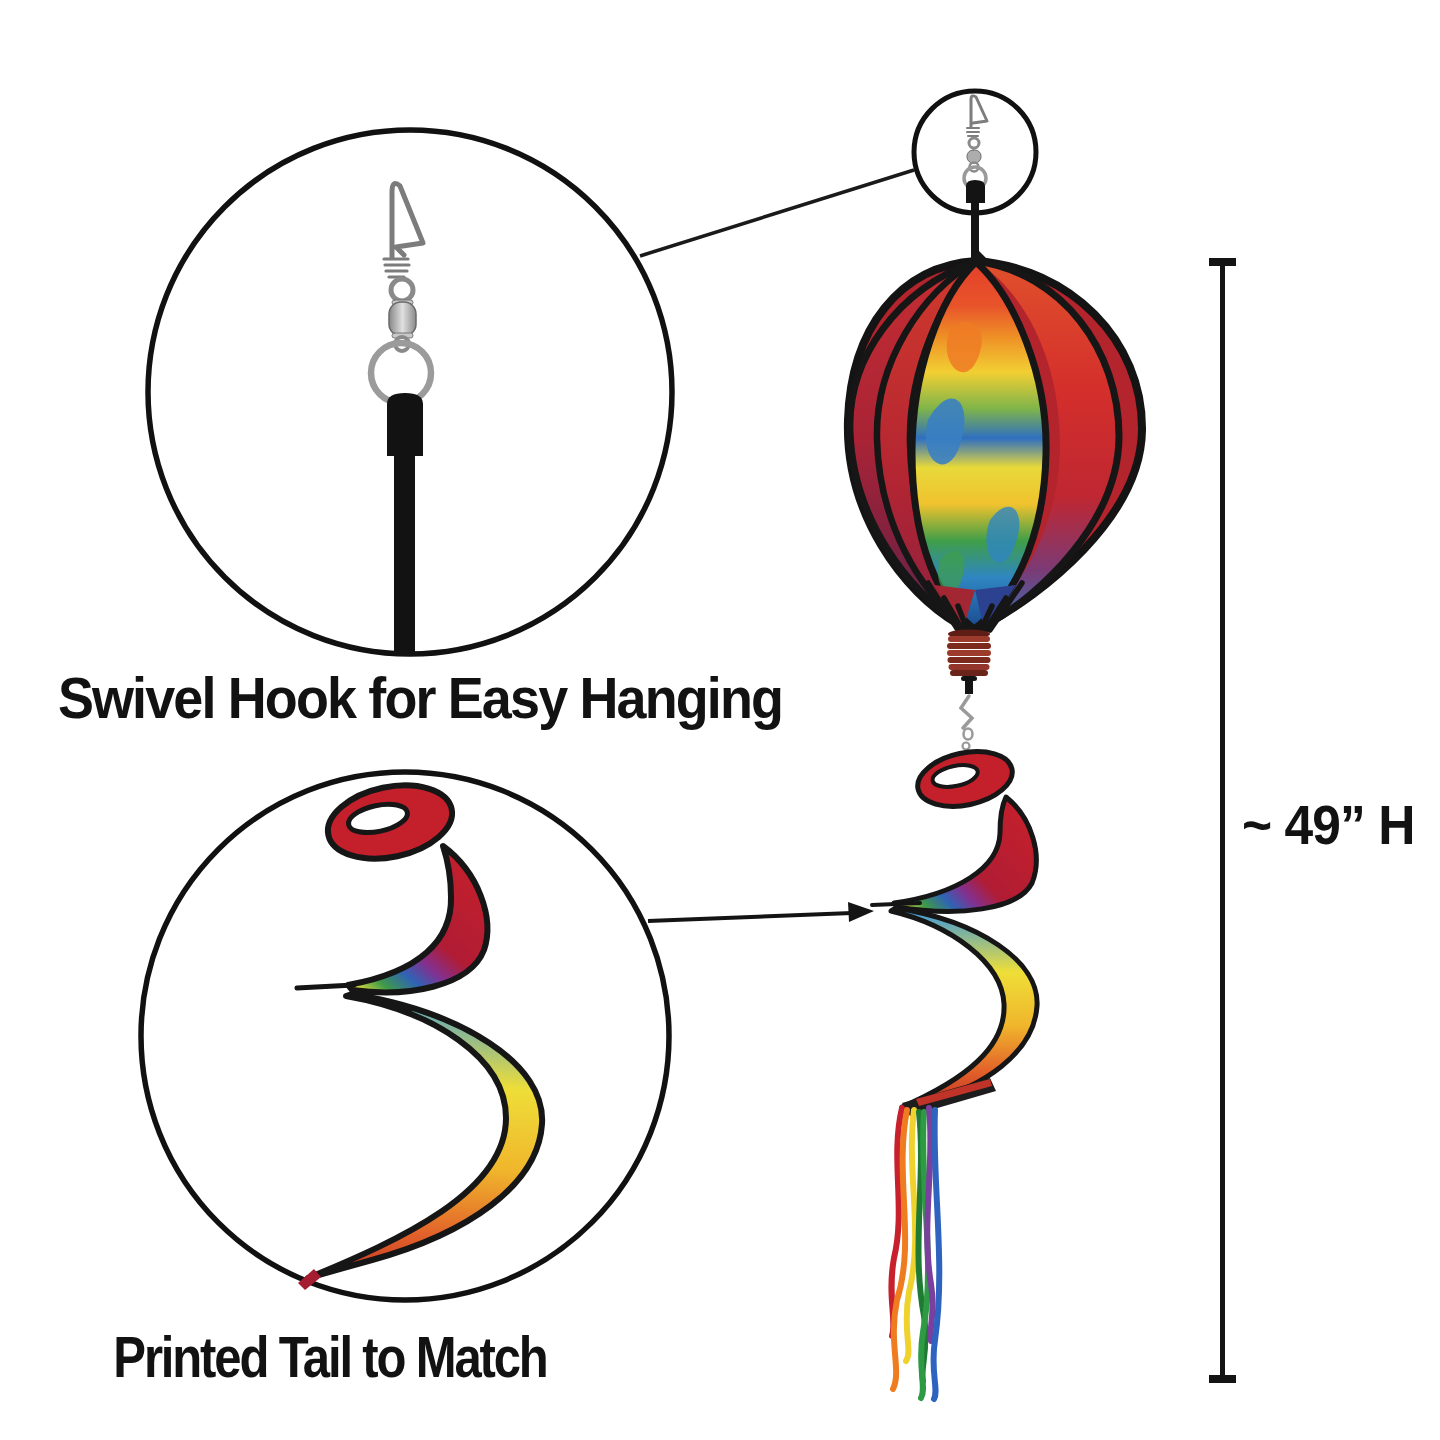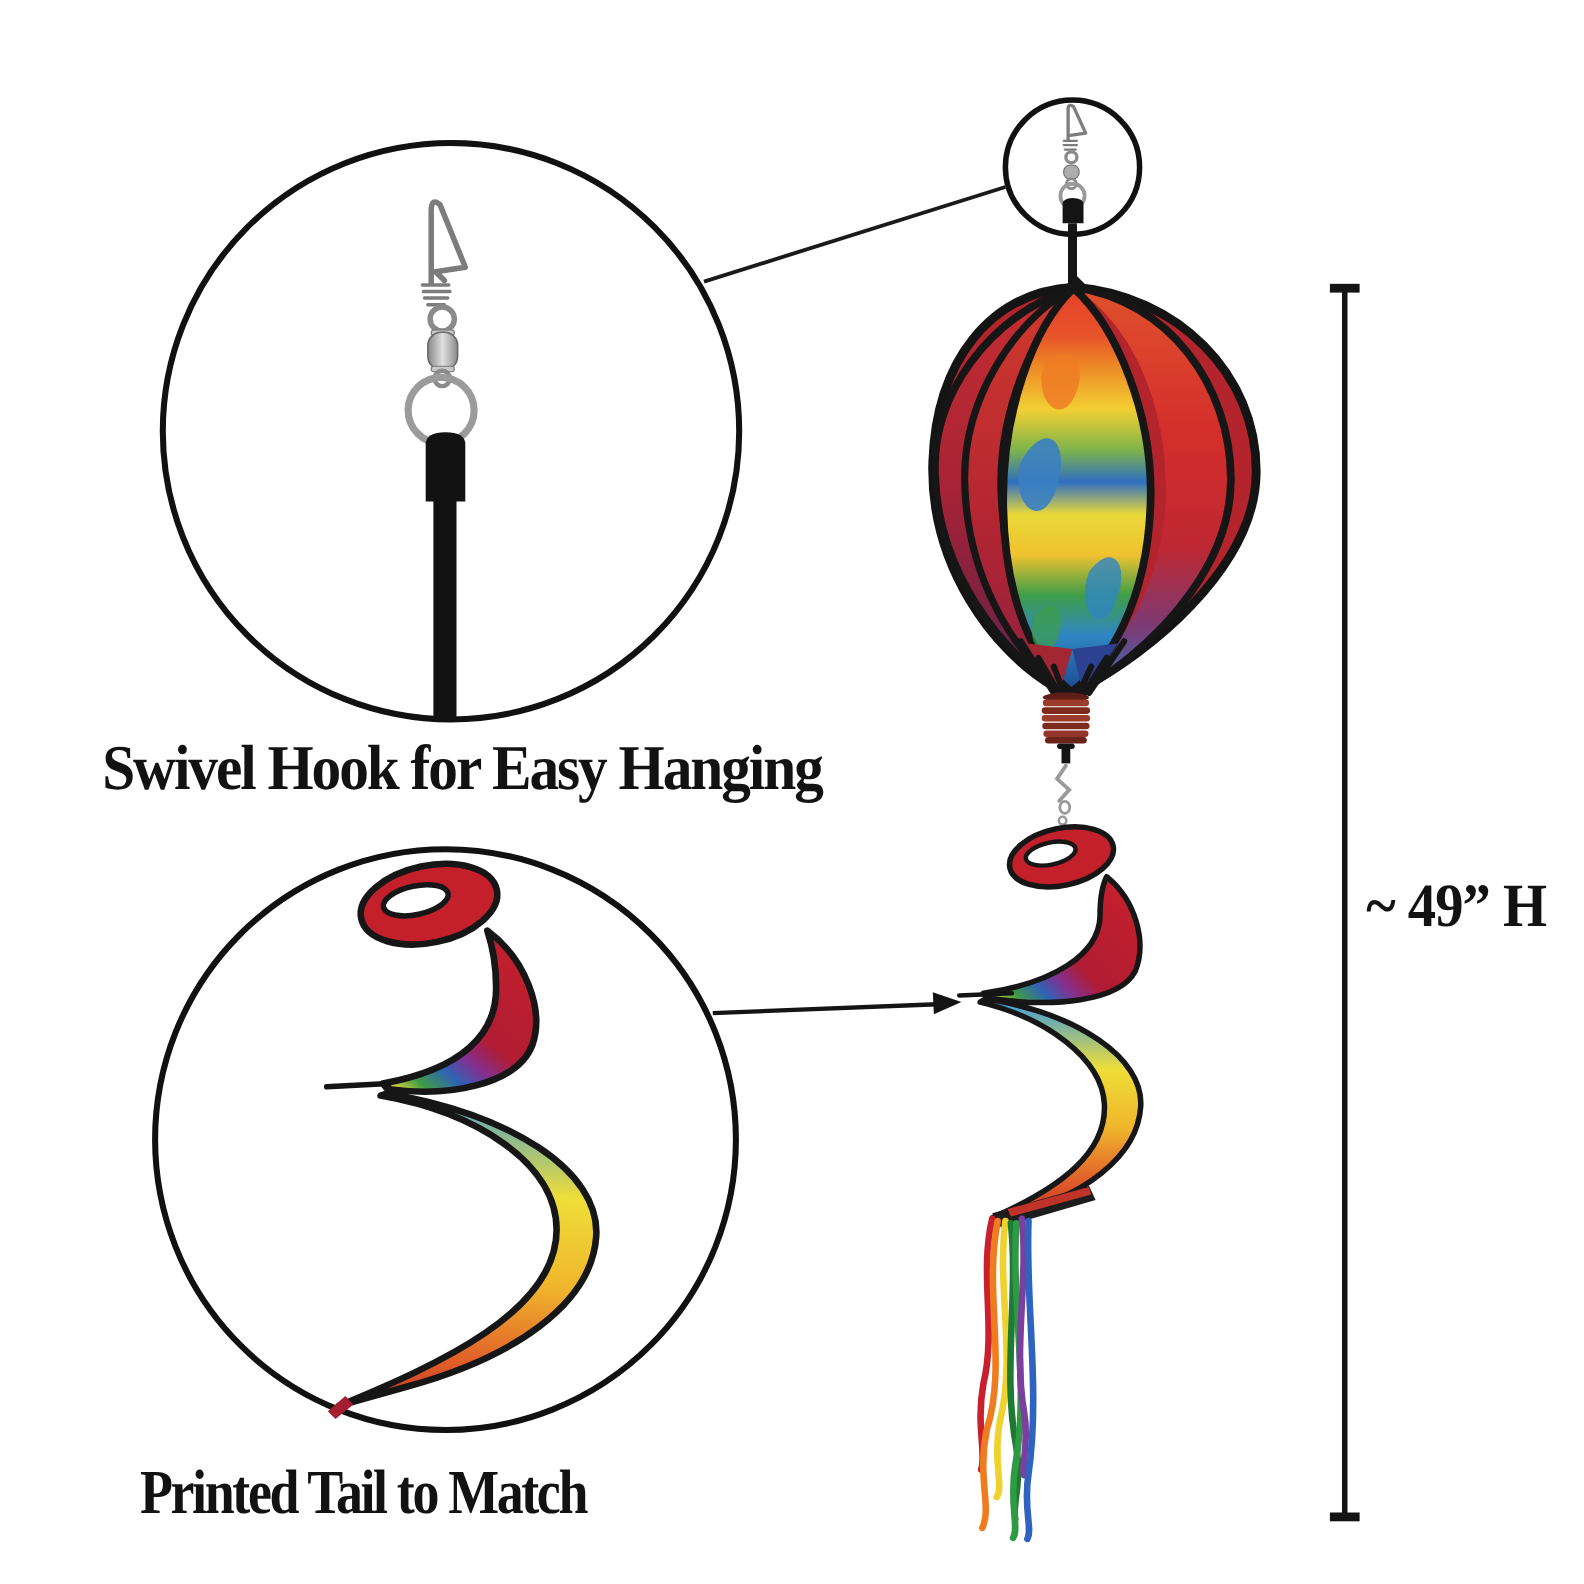--- a/index.html
+++ b/index.html
@@ -1,17 +1,17 @@
 <!DOCTYPE html>
 <html><head>
 <meta charset="utf-8">
 <style>
   html,body{margin:0;padding:0;background:#fff;}
   .canvas{position:relative;width:1440px;height:1440px;background:#fff;overflow:hidden;
-          font-family:Liberation Serif, serif;}
+          font-family:Liberation Sans, sans-serif;}
   svg.scene{position:absolute;left:0;top:0;display:block;}
   .label{position:absolute;font-weight:700;color:#121212;white-space:nowrap;}
   .label-swivel{left:20px;top:664px;width:800px;text-align:center;font-size:58px;
                 letter-spacing:-2px;transform:scaleX(.93);}
   .label-tail{left:0px;top:1324px;width:660px;text-align:center;font-size:57px;
               letter-spacing:-2.5px;transform:scaleX(.86);}
   .label-dim{left:1242px;top:792px;font-size:56px;letter-spacing:-1px;
              transform:scaleX(.92);transform-origin:left center;}
 </style>
 </head>

